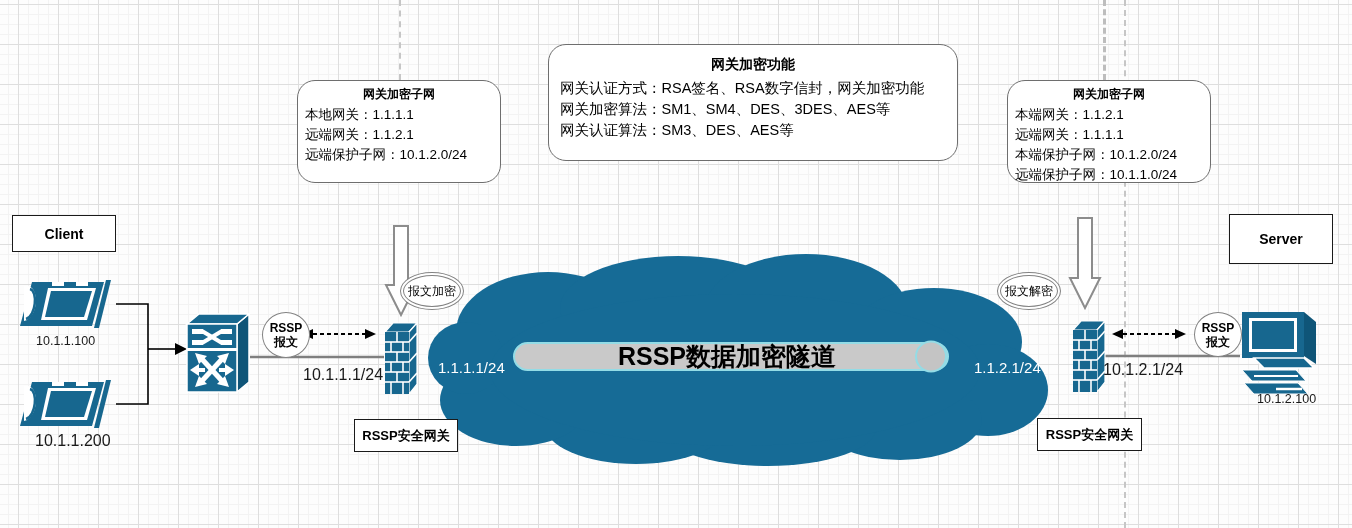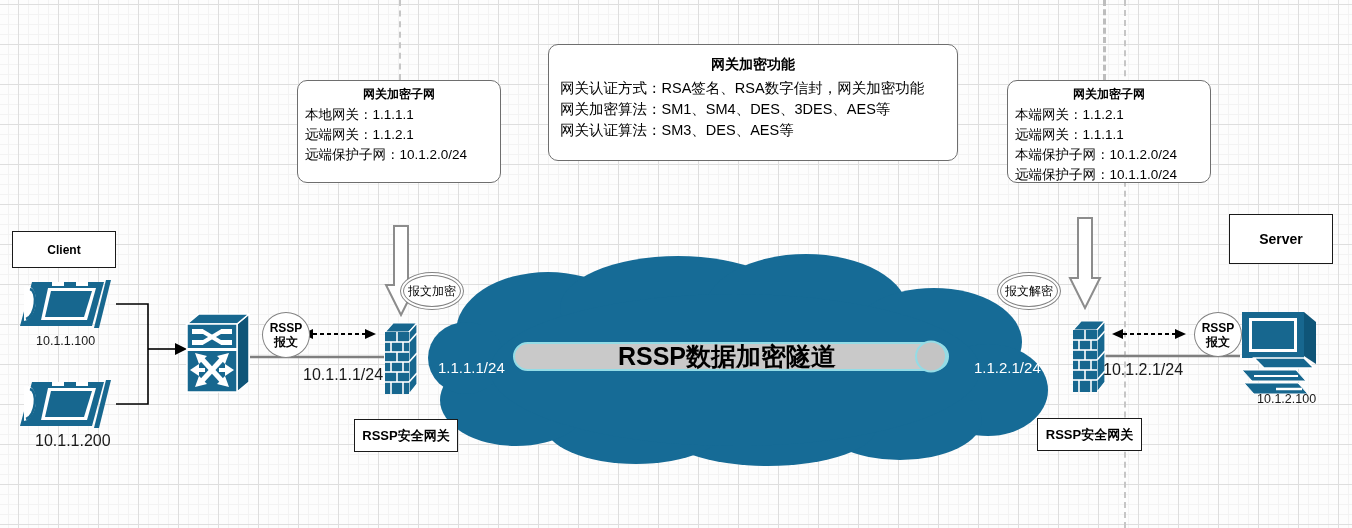--- a/index.html
+++ b/index.html
@@ -19,21 +19,21 @@
   .layer{left:0;top:0;}
   .pagebreak{position:absolute;top:0;width:0;}
   .pb-thin{border-left:2px dashed #c6c6c6;}
   .pb-thick{border-left:3px dashed #bdbdbd;}
   .labelbox{
     position:absolute;background:#fff;border:1.5px solid #1a1a1a;
     display:flex;align-items:center;justify-content:center;
     font-weight:bold;color:#000;box-sizing:border-box;
   }
   .notebox{
-    position:absolute;background:#fff;border:1.3px solid #6e6e6e;border-radius:10px;
+    position:absolute;background:#fff;border:1.3px solid #6e6e6e;border-radius:18px;
     box-sizing:border-box;color:#000;
   }
   .notebox .ntitle{font-weight:bold;text-align:center;}
   .notebox .nline{text-align:left;white-space:nowrap;}
   .note-side{width:204px;height:103px;padding:5px 7px 0 7px;font-size:13.5px;}
   .note-side .ntitle{font-size:12px;line-height:17px;margin-bottom:2px;}
   .note-side .nline{line-height:20px;}
   .note-center{width:410px;height:117px;padding:11px 11px 0 11px;font-size:14.5px;}
   .note-center .ntitle{font-size:14px;line-height:16px;margin-bottom:6px;}
   .note-center .nline{line-height:21px;}
@@ -232,21 +232,21 @@
       <line x1="14" y1="68" x2="58" y2="68" stroke="#fff" stroke-width="2"></line>
       <polygon class="teal" points="4,75 58,75 68,86 14,86" stroke="#fff" stroke-width="1"></polygon>
       <line x1="36" y1="81" x2="62" y2="81" stroke="#fff" stroke-width="2.5"></line>
     </svg>
   </div>
   <div class="iptext" style="left:1257px;top:392px;font-size:12.5px;">10.1.2.100</div>
 
   <div class="iptext" style="left:303px;top:366px;font-size:16px;">10.1.1.1/24</div>
   <div class="iptext" style="left:1103px;top:361px;font-size:16px;">10.1.2.1/24</div>
 
-  <div class="labelbox" style="left:12px;top:231px;width:104px;height:37px;font-size:12px;">Client</div>
+  <div class="labelbox" style="left:12px;top:215px;width:104px;height:37px;font-size:14px;">Client</div>
   <div class="labelbox" style="left:1229px;top:214px;width:104px;height:50px;font-size:14px;">Server</div>
   <div class="labelbox" style="left:354px;top:419px;width:104px;height:33px;font-size:13px;">RSSP安全网关</div>
   <div class="labelbox" style="left:1037px;top:418px;width:105px;height:33px;font-size:13px;">RSSP安全网关</div>
 
   <div class="ellipse" style="left:262px;top:312px;width:48px;height:46px;font-weight:bold;font-size:12px;line-height:14px;">
     <span>RSSP</span>
     <span>报文</span>
   </div>
   <div class="ellipse" style="left:1194px;top:312px;width:48px;height:45px;font-weight:bold;font-size:12px;line-height:14px;">
     <span>RSSP</span>

